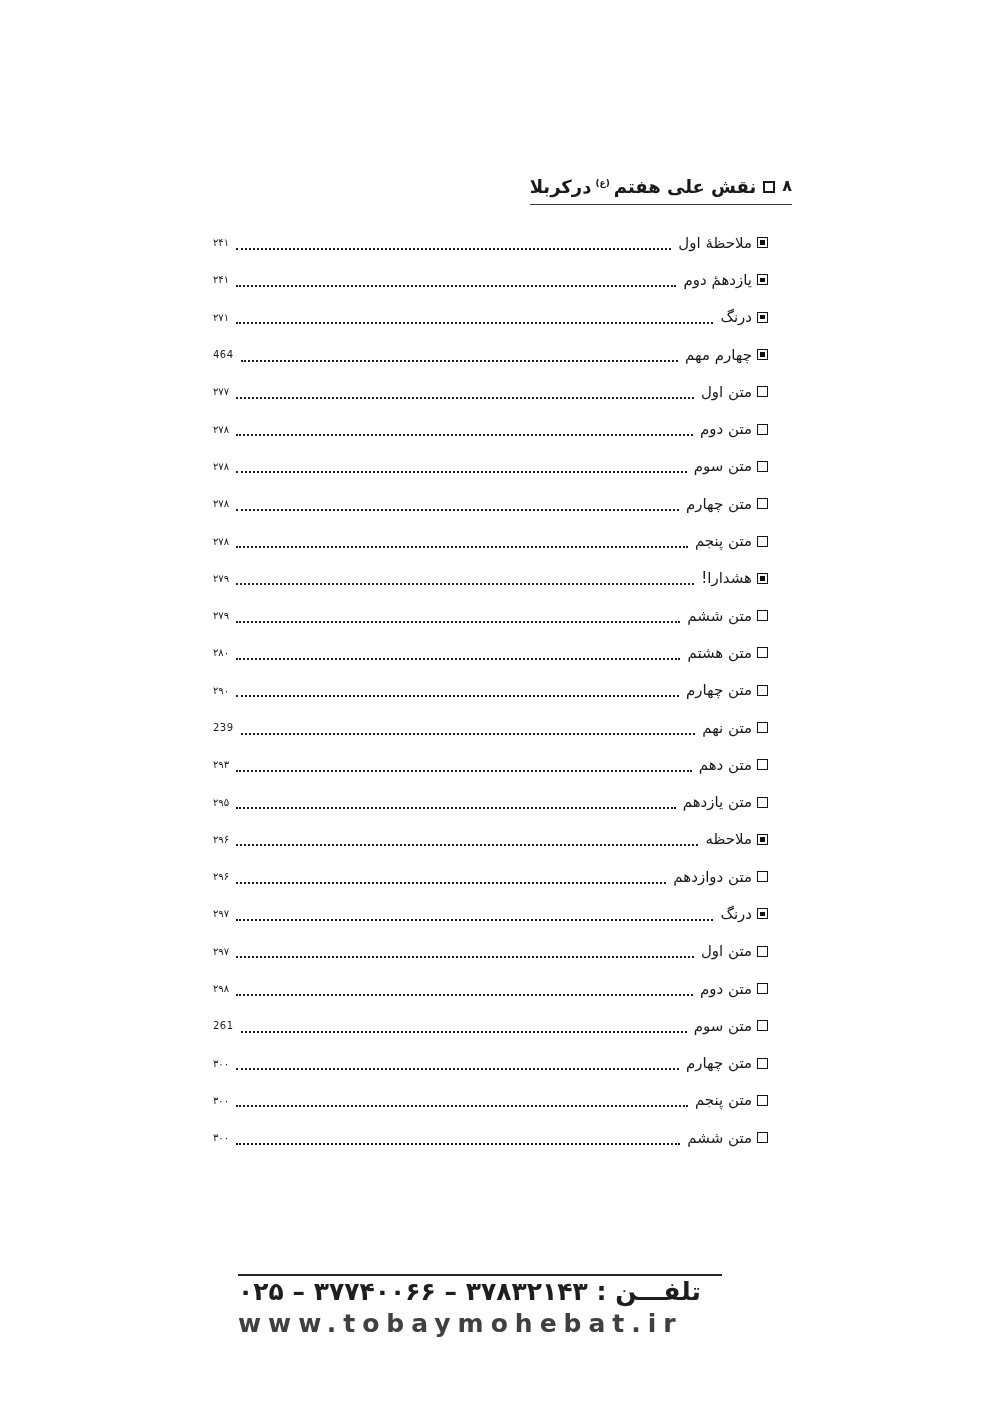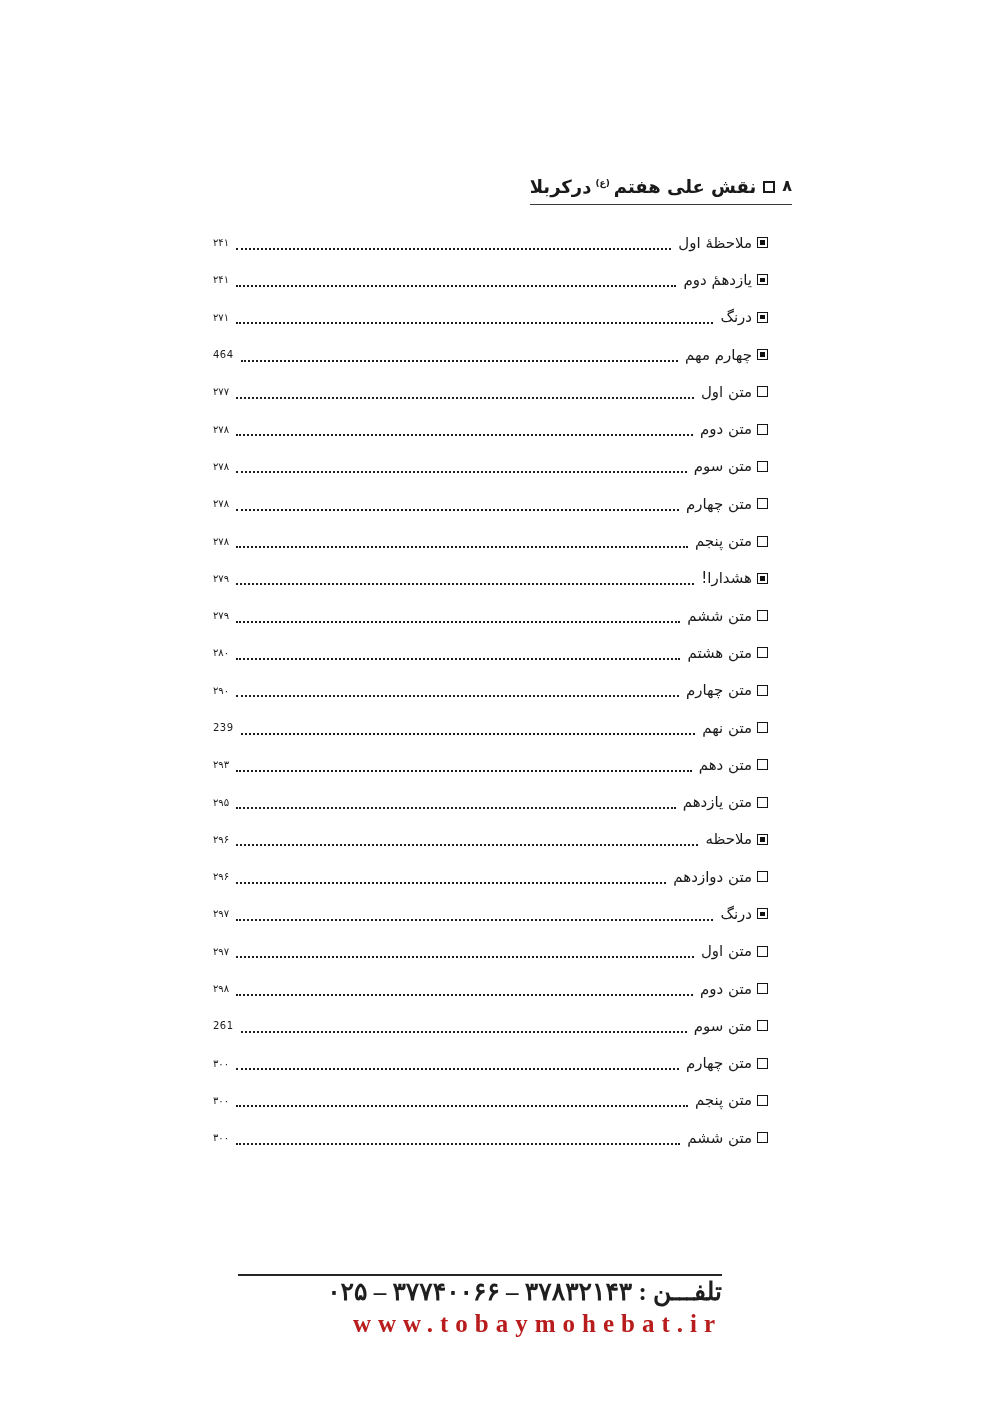--- a/index.html
+++ b/index.html
@@ -86,42 +86,41 @@
     letter-spacing: 0.5px;
     white-space: nowrap;
   }
 
   
   .footer {
     position: absolute;
     top: 1274px;
     left: 238px;
     width: 484px;
-    text-align: right;
-    font-family: Liberation Serif, serif;
+    text-align: left;
   }
   .footer-rule {
     border-top: 2px solid #262626;
     width: 100%;
   }
   .phone {
     margin-top: 1px;
     font-size: 25px;
     font-weight: bold;
     line-height: 30px;
     white-space: nowrap;
     color: #1e1e1e;
   }
   .phone .num-part { letter-spacing: 1px; }
   .website {
     font-size: 25px;
     font-weight: bold;
     line-height: 34px;
     letter-spacing: 7px;
-    color: #b91c1c;
+    color: #404040;
     white-space: nowrap;
   }
 </style>
 </head>
 <body>
 
 <div class="page">
 
   <header class="hdr" dir="rtl">
     <span class="hdr-num">۸</span>

